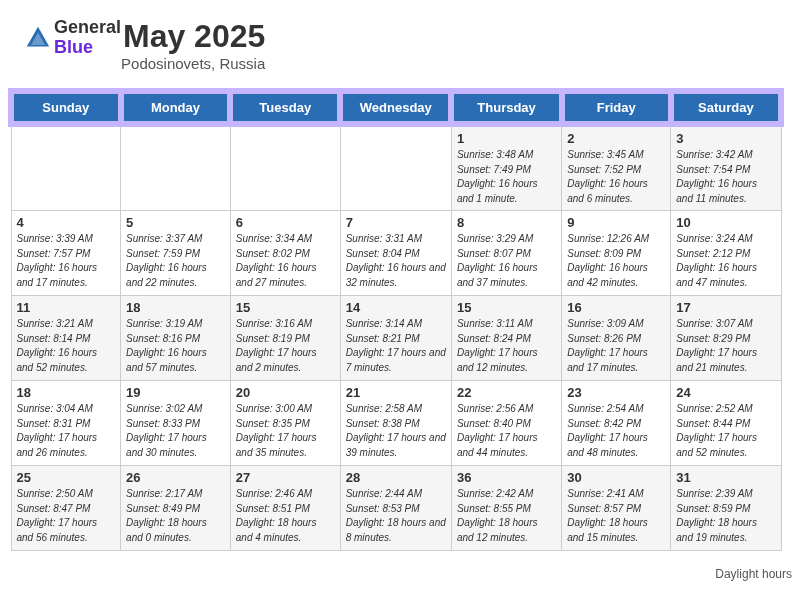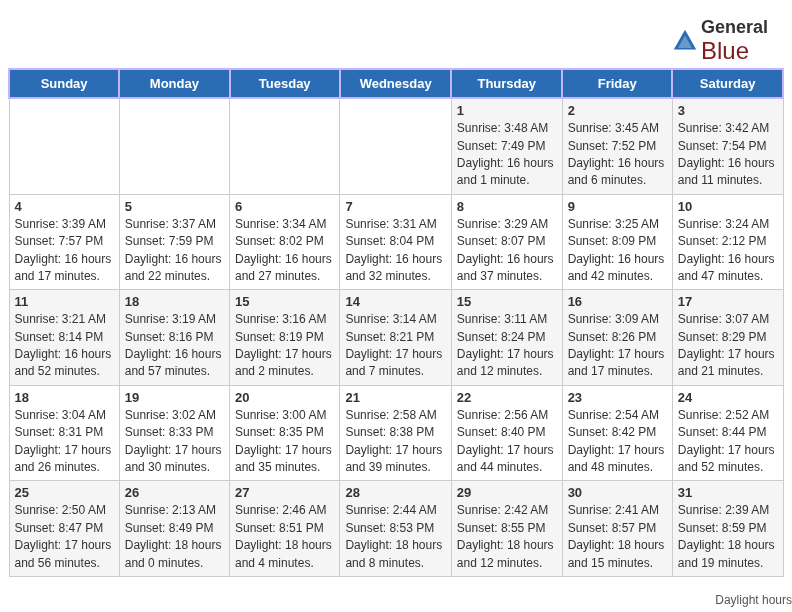--- a/index.html
+++ b/index.html
@@ -4,43 +4,43 @@
   <style>
     * { box-sizing: border-box; margin: 0; padding: 0; }
     body {
       font-family: Arial, sans-serif;
       background: #fff;
       width: 792px;
       min-height: 612px;
     }
     .header {
       display: flex;
-      justify-content: flex-end;
+      justify-content: flex-start;
       align-items: flex-start;
-      padding: 18px 24px 4px 24px;
+      padding: 18px 24px 16px 24px;
       border-radius: 30px;
     }
     .logo {
       display: flex;
       align-items: center;
     }
     .logo-text {
       display: flex;
       flex-direction: column;
       line-height: 1.1;
     }
     .logo-general {
       font-size: 18px;
       font-weight: bold;
       color: #333;
     }
     .logo-blue {
-      font-size: 24px;
-      font-weight: normal;
-      color: #7f1d1d;
+      font-size: 18px;
+      font-weight: bold;
+      color: #6d28d9;
     }
     .logo-icon {
       width: 28px;
       height: 28px;
       margin-right: 2px;
     }
     .title-block {
       text-align: right;
     }
     .month-year {
@@ -59,21 +59,21 @@
       width: 100%;
       border-collapse: collapse;
     }
     thead tr th {
       background: #2a6db5;
       color: #fff;
       font-size: 13px;
       font-weight: bold;
       padding: 6px 4px;
       text-align: center;
-      border: 2px solid #c4b5fd;
+      border: 6px solid #c4b5fd;
     }
     tbody tr td {
       vertical-align: top;
       border: 1px solid #ccc;
       padding: 4px 5px;
       font-size: 10.5px;
       color: #333;
       width: 113px;
       height: 85px;
       background: #fff;
@@ -85,23 +85,24 @@
       background: #fff;
     }
     .day-num {
       font-size: 13px;
       font-weight: bold;
       color: #333;
       display: block;
       margin-bottom: 2px;
     }
     .day-info {
-      font-size: 12px;
+      font-size: 10px;
       color: #333;
       line-height: 1.45;
+      font-style: italic;
     }
     .empty-cell {
       background: #fff !important;
     }
     .footer-note {
       text-align: right;
       font-size: 12px;
       color: #555;
       padding: 4px 0 2px 0;
     }
@@ -113,20 +114,24 @@
   <div class="logo">
     <svg class="logo-icon" viewBox="0 0 40 40">
       <polygon points="20,4 36,32 4,32" fill="#2a6db5"></polygon>
       <polygon points="20,12 30,30 10,30" fill="#fff" opacity="0.3"></polygon>
     </svg>
     <div class="logo-text">
       <span class="logo-general">General</span>
       <span class="logo-blue">Blue</span>
     </div>
   </div>
+  <div class="title-block">
+    <div class="month-year">May 2025</div>
+    <div class="location">Podosinovets, Russia</div>
+  </div>
 </div>
 
 <div class="calendar-wrap">
   <table>
     <thead>
       <tr>
       <th>Sunday</th>
           <th>Monday</th>
           <th>Tuesday</th>
           <th>Wednesday</th>
@@ -194,21 +199,21 @@
           </td>
           <td>
             <span class="day-num">8</span>
             <div class="day-info">Sunrise: 3:29 AM
 Sunset: 8:07 PM
 Daylight: 16 hours
 and 37 minutes.</div>
           </td>
           <td>
             <span class="day-num">9</span>
-            <div class="day-info">Sunrise: 3:25 AM
+            <div class="day-info">Sunrise: 12:26 AM
 Sunset: 8:09 PM
 Daylight: 16 hours
 and 42 minutes.</div>
           </td>
           <td>
             <span class="day-num">10</span>
             <div class="day-info">Sunrise: 3:24 AM
 Sunset: 2:12 PM
 Daylight: 16 hours
 and 47 minutes.</div>
@@ -319,41 +324,41 @@
         <tr>
           <td>
             <span class="day-num">25</span>
             <div class="day-info">Sunrise: 2:50 AM
 Sunset: 8:47 PM
 Daylight: 17 hours
 and 56 minutes.</div>
           </td>
           <td>
             <span class="day-num">26</span>
-            <div class="day-info">Sunrise: 2:13 AM
+            <div class="day-info">Sunrise: 2:17 AM
 Sunset: 8:49 PM
 Daylight: 18 hours
 and 0 minutes.</div>
           </td>
           <td>
             <span class="day-num">27</span>
             <div class="day-info">Sunrise: 2:46 AM
 Sunset: 8:51 PM
 Daylight: 18 hours
 and 4 minutes.</div>
           </td>
           <td>
             <span class="day-num">28</span>
             <div class="day-info">Sunrise: 2:44 AM
 Sunset: 8:53 PM
 Daylight: 18 hours
 and 8 minutes.</div>
           </td>
           <td>
-            <span class="day-num">29</span>
+            <span class="day-num">36</span>
             <div class="day-info">Sunrise: 2:42 AM
 Sunset: 8:55 PM
 Daylight: 18 hours
 and 12 minutes.</div>
           </td>
           <td>
             <span class="day-num">30</span>
             <div class="day-info">Sunrise: 2:41 AM
 Sunset: 8:57 PM
 Daylight: 18 hours

